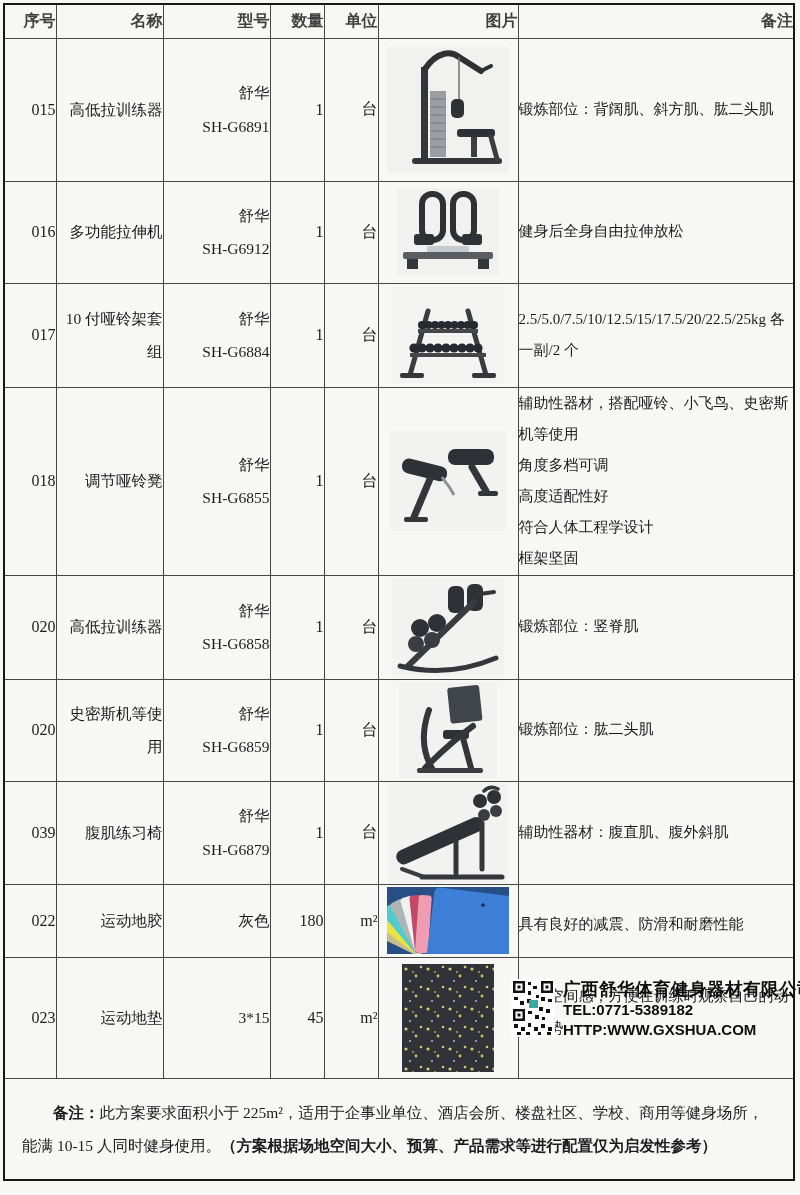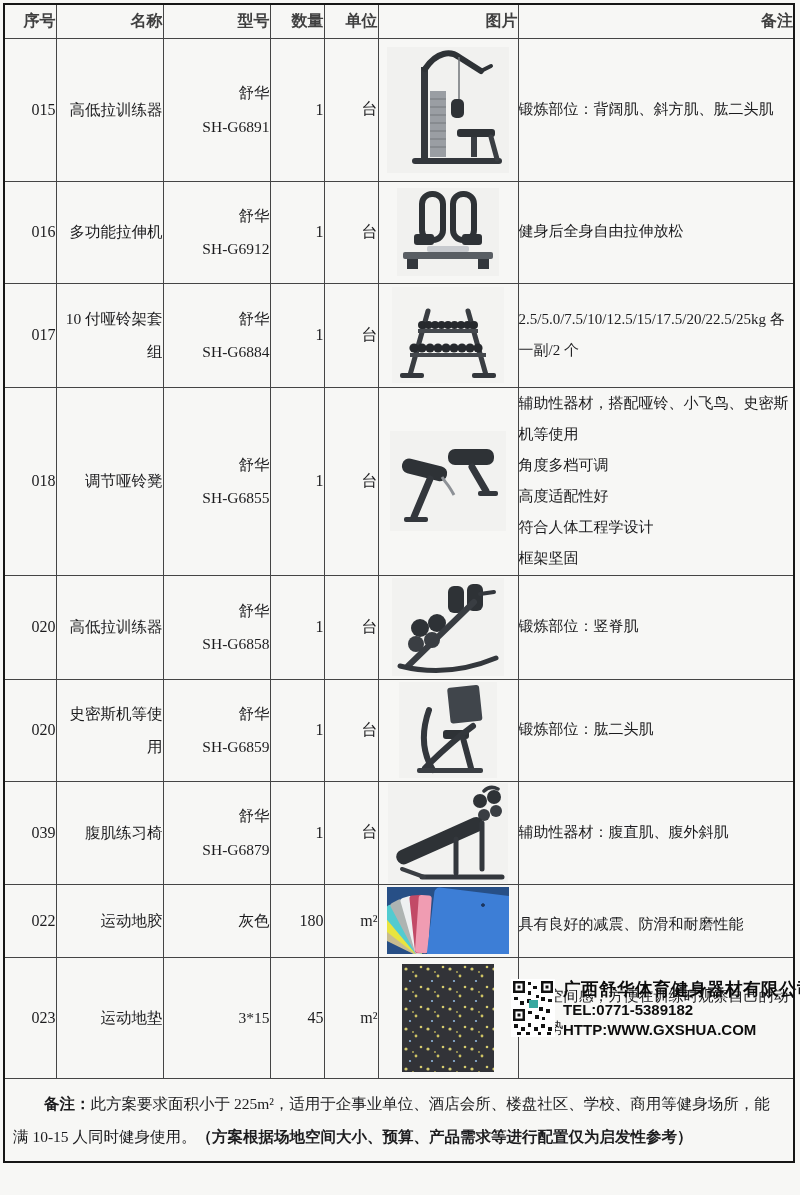--- a/index.html
+++ b/index.html
@@ -29,21 +29,21 @@
   .c-img svg{vertical-align:middle;display:inline-block;}
   .c-remark{
     text-align:left;font-size:15px;line-height:2.07;padding:2px 9px;
     white-space:pre-line;word-break:break-all;
   }
   .remark-top{vertical-align:top;}
   .remark-top .pad{padding-top:8px;display:block;}
   .remark-bottom{vertical-align:bottom;}
   .remark-bottom .pad{padding-bottom:10px;display:block;}
   .footer-cell{padding:4px 8px;vertical-align:middle;}
-  .footer-cell p{margin:8px;font-size:15.5px;line-height:2.15;text-indent:2em;border-radius:11px;}
+  .footer-cell p{margin:17px;font-size:15.5px;line-height:2.15;text-indent:2em;border-radius:11px;}
   .seg-bold{font-family:"Liberation Sans","DejaVu Sans",sans-serif;font-weight:bold;}
   .watermark{
     position:absolute;left:511px;top:979px;z-index:5;
     display:flex;align-items:flex-start;gap:8px;
     font-family:"Liberation Sans","DejaVu Sans",sans-serif;color:#0d0d0d;
   }
   .wm-text{display:flex;flex-direction:column;}
   .wm-company{font-weight:bold;font-size:17.5px;line-height:21px;letter-spacing:0.5px;white-space:nowrap;}
   .wm-tel,.wm-site{font-weight:bold;font-size:15px;line-height:20px;white-space:nowrap;}
 </style>

